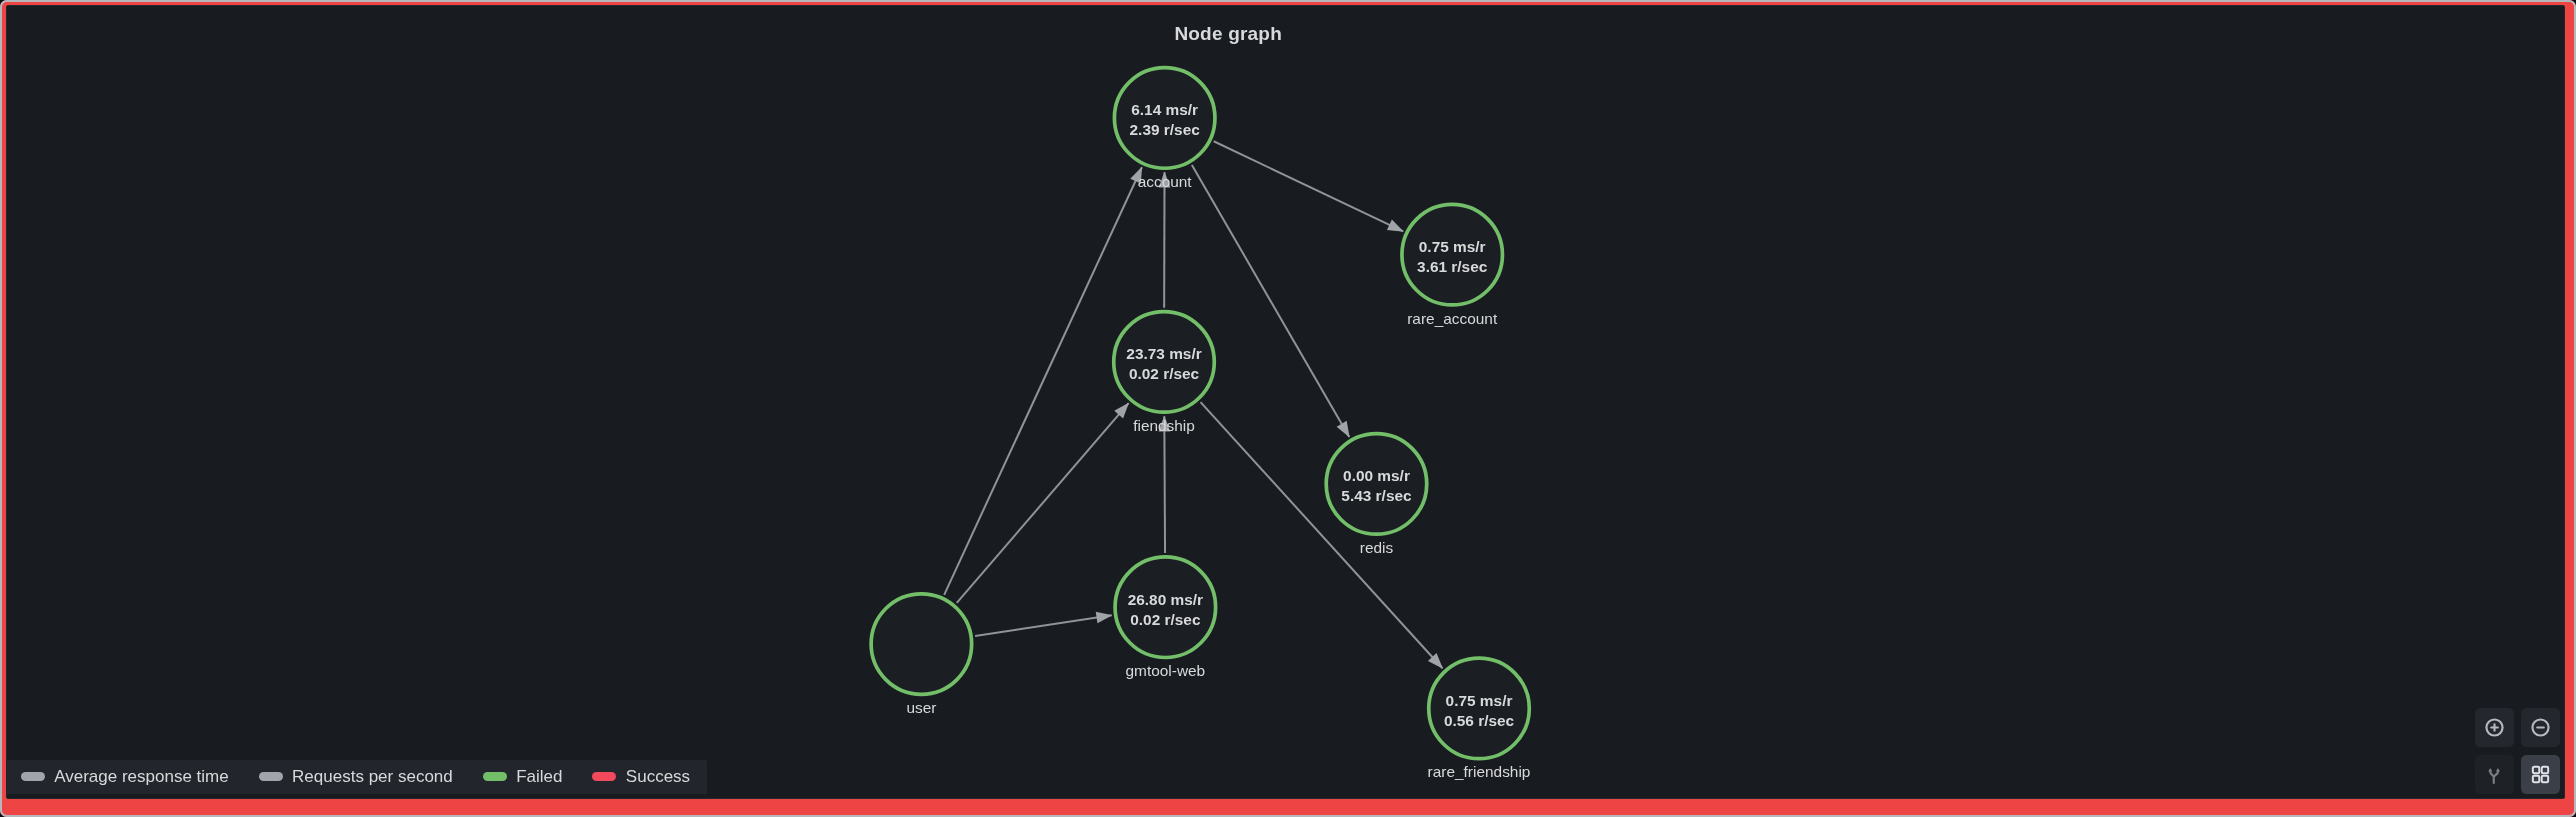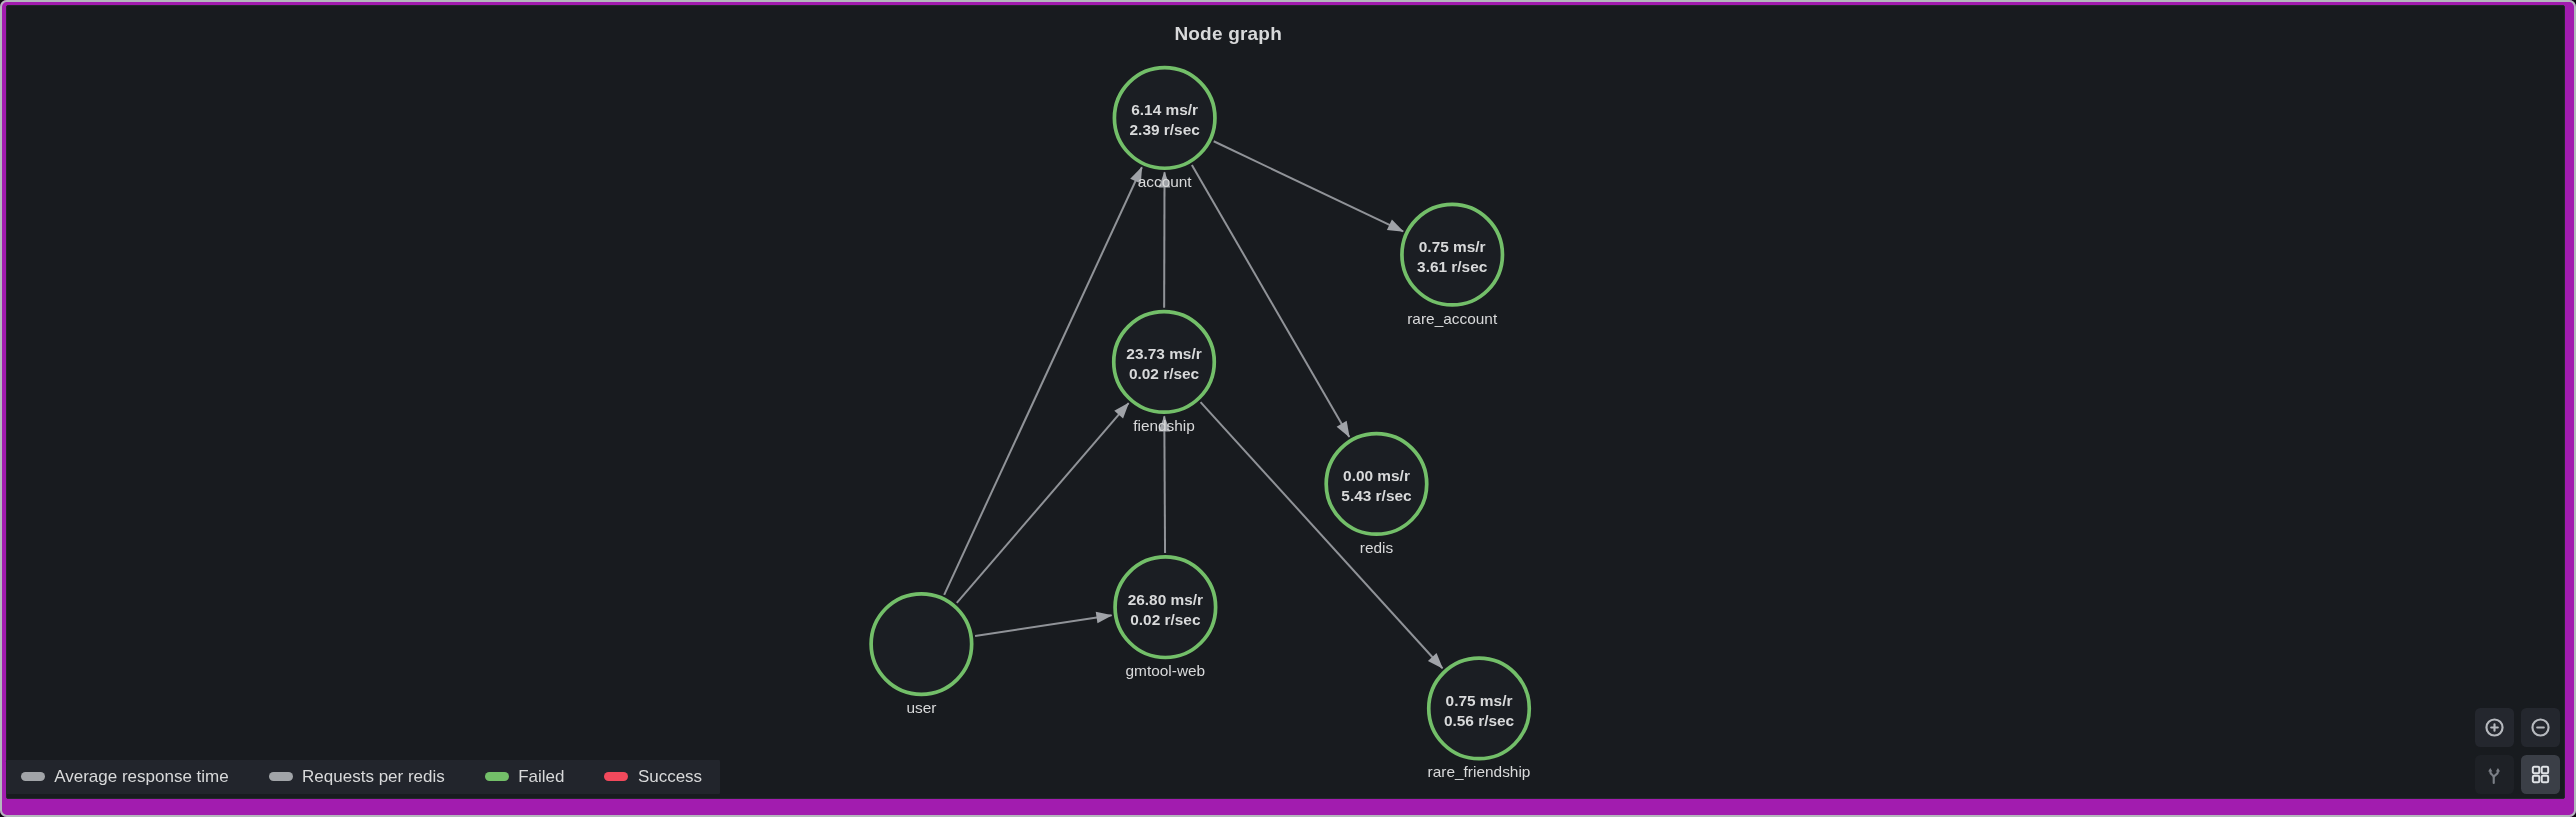--- a/index.html
+++ b/index.html
@@ -4,21 +4,21 @@
 <style>
   html, body {
     margin: 0; padding: 0;
     width: 2576px; height: 818px;
     background: #0b0c0f;
     font-family: "Liberation Sans", sans-serif;
     overflow: hidden;
   }
   .frame {
     position: absolute; inset: 0;
-    background: #a21caf;
+    background: #ef4444;
     border-radius: 6.7px;
     box-shadow: inset 0 0 0 2px #b4b8bd;
     overflow: hidden;
   }
   .panel {
     position: absolute;
     left: 6px; top: 5.4px; right: 10.7px; bottom: 18px;
     background: #181b1f;
     border: 0.7px solid #24272c;
     border-radius: 2px;
@@ -38,21 +38,21 @@
     width: 100%; height: 100%;
     cursor: grab;
   }
   .node-stat { fill: #d8d9da; font-size: 23px; font-weight: 700; text-anchor: middle; }
   .node-label { fill: #d8d9da; font-size: 23px; font-weight: 500; text-anchor: middle; }
   .legend {
     position: absolute;
     left: 6px; bottom: 23.5px;
     height: 34px;
     display: flex; align-items: center;
-    gap: 40px;
+    gap: 30px;
     padding: 0 17.4px 0 14.8px;
     background: #22252c;
     border-radius: 1.3px;
   }
   .legend-item { display: flex; align-items: center; gap: 9.4px; }
   .legend-pill { width: 24px; height: 8.7px; border-radius: 4.7px; flex: 0 0 auto; }
   .legend-label { color: #d8d9da; font-size: 17px; font-weight: 500; white-space: nowrap; }
   .controls {
     position: absolute;
     right: 16px; bottom: 23.5px;
@@ -142,21 +142,21 @@
       </g>
     </svg>
 
   <div class="legend" id="legend">
       <div class="legend-item">
         <span class="legend-pill" style="background: rgb(161, 164, 168);"></span>
         <span class="legend-label">Average response time</span>
       </div>
       <div class="legend-item">
         <span class="legend-pill" style="background: rgb(161, 164, 168);"></span>
-        <span class="legend-label">Requests per redis</span>
+        <span class="legend-label">Requests per second</span>
       </div>
       <div class="legend-item">
         <span class="legend-pill" style="background: rgb(115, 191, 105);"></span>
         <span class="legend-label">Failed</span>
       </div>
       <div class="legend-item">
         <span class="legend-pill" style="background: rgb(242, 73, 92);"></span>
         <span class="legend-label">Success</span>
       </div>
     </div>

